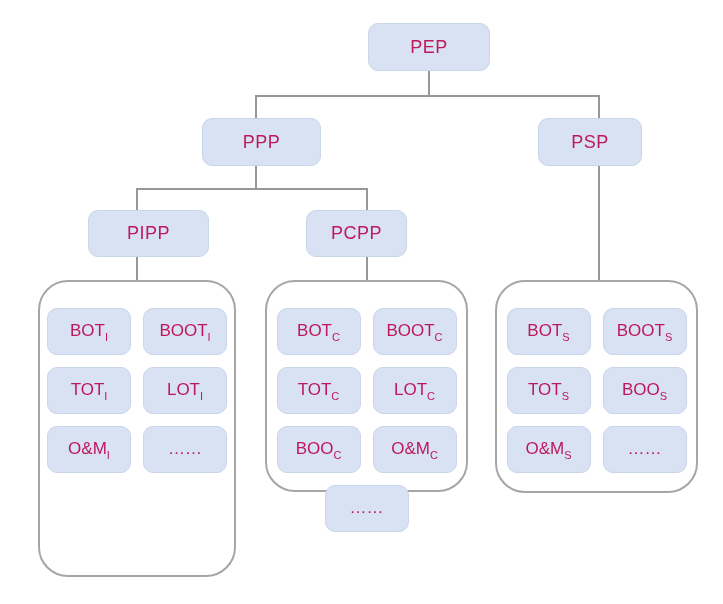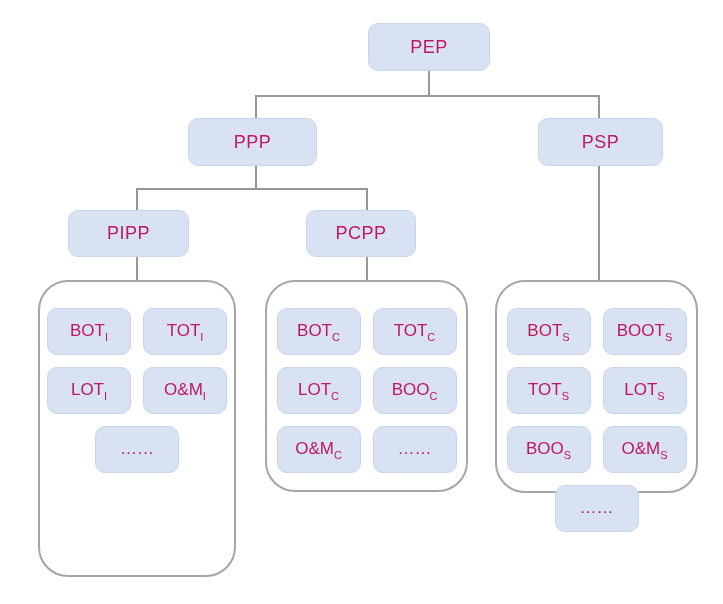--- a/index.html
+++ b/index.html
@@ -40,51 +40,52 @@
   <div class="line v" style="left:590px;top:95px;height:24px"></div>
   <div class="line v" style="left:247px;top:166px;height:24px"></div>
   <div class="line h" style="left:128px;top:188px;width:232px"></div>
   <div class="line v" style="left:128px;top:188px;height:23px"></div>
   <div class="line v" style="left:358px;top:188px;height:23px"></div>
   <div class="line v" style="left:128px;top:257px;height:24px"></div>
   <div class="line v" style="left:358px;top:257px;height:24px"></div>
   <div class="line v" style="left:590px;top:166px;height:115px"></div>
 
   <div class="node" style="left:360px;top:23px;width:122px;height:48px">PEP</div>
-  <div class="node" style="left:180px;top:118px;width:129px;height:48px">PPP</div>
-  <div class="node" style="left:530px;top:118px;width:125px;height:48px">PSP</div>
-  <div class="node" style="left:60px;top:210px;width:121px;height:47px">PIPP</div>
-  <div class="node" style="left:298px;top:210px;width:110px;height:47px">PCPP</div>
+  <div class="node" style="left:194px;top:118px;width:119px;height:48px">PPP</div>
+  <div class="node" style="left:530px;top:118px;width:104px;height:48px">PSP</div>
+  <div class="node" style="left:80px;top:210px;width:121px;height:47px">PIPP</div>
+  <div class="node" style="left:298px;top:210px;width:101px;height:47px">PCPP</div>
 
   <div class="group" style="left:30px;top:280px;width:198px;height:297px">
     <div class="group-inner">
       <div class="item"><span>BOT</span><sub>I</sub></div>
+      <div class="item"><span>BOOT</span><sub>I</sub></div>
       <div class="item"><span>TOT</span><sub>I</sub></div>
       <div class="item"><span>LOT</span><sub>I</sub></div>
       <div class="item"><span>O&amp;M</span><sub>I</sub></div>
       <div class="item"><span>……</span><sub></sub></div>
     </div>
   </div>
 
   <div class="group" style="left:257px;top:280px;width:203px;height:212px">
     <div class="group-inner">
       <div class="item"><span>BOT</span><sub>C</sub></div>
+      <div class="item"><span>BOOT</span><sub>C</sub></div>
       <div class="item"><span>TOT</span><sub>C</sub></div>
       <div class="item"><span>LOT</span><sub>C</sub></div>
       <div class="item"><span>BOO</span><sub>C</sub></div>
       <div class="item"><span>O&amp;M</span><sub>C</sub></div>
       <div class="item"><span>……</span><sub></sub></div>
     </div>
   </div>
 
   <div class="group" style="left:487px;top:280px;width:203px;height:213px">
     <div class="group-inner">
       <div class="item"><span>BOT</span><sub>S</sub></div>
       <div class="item"><span>BOOT</span><sub>S</sub></div>
       <div class="item"><span>TOT</span><sub>S</sub></div>
-      <div class="item"><span>LOT</span><sub>S</sub></div>
       <div class="item"><span>BOO</span><sub>S</sub></div>
       <div class="item"><span>O&amp;M</span><sub>S</sub></div>
       <div class="item"><span>……</span><sub></sub></div>
     </div>
   </div>
 
 </div>
 
 </body></html>

